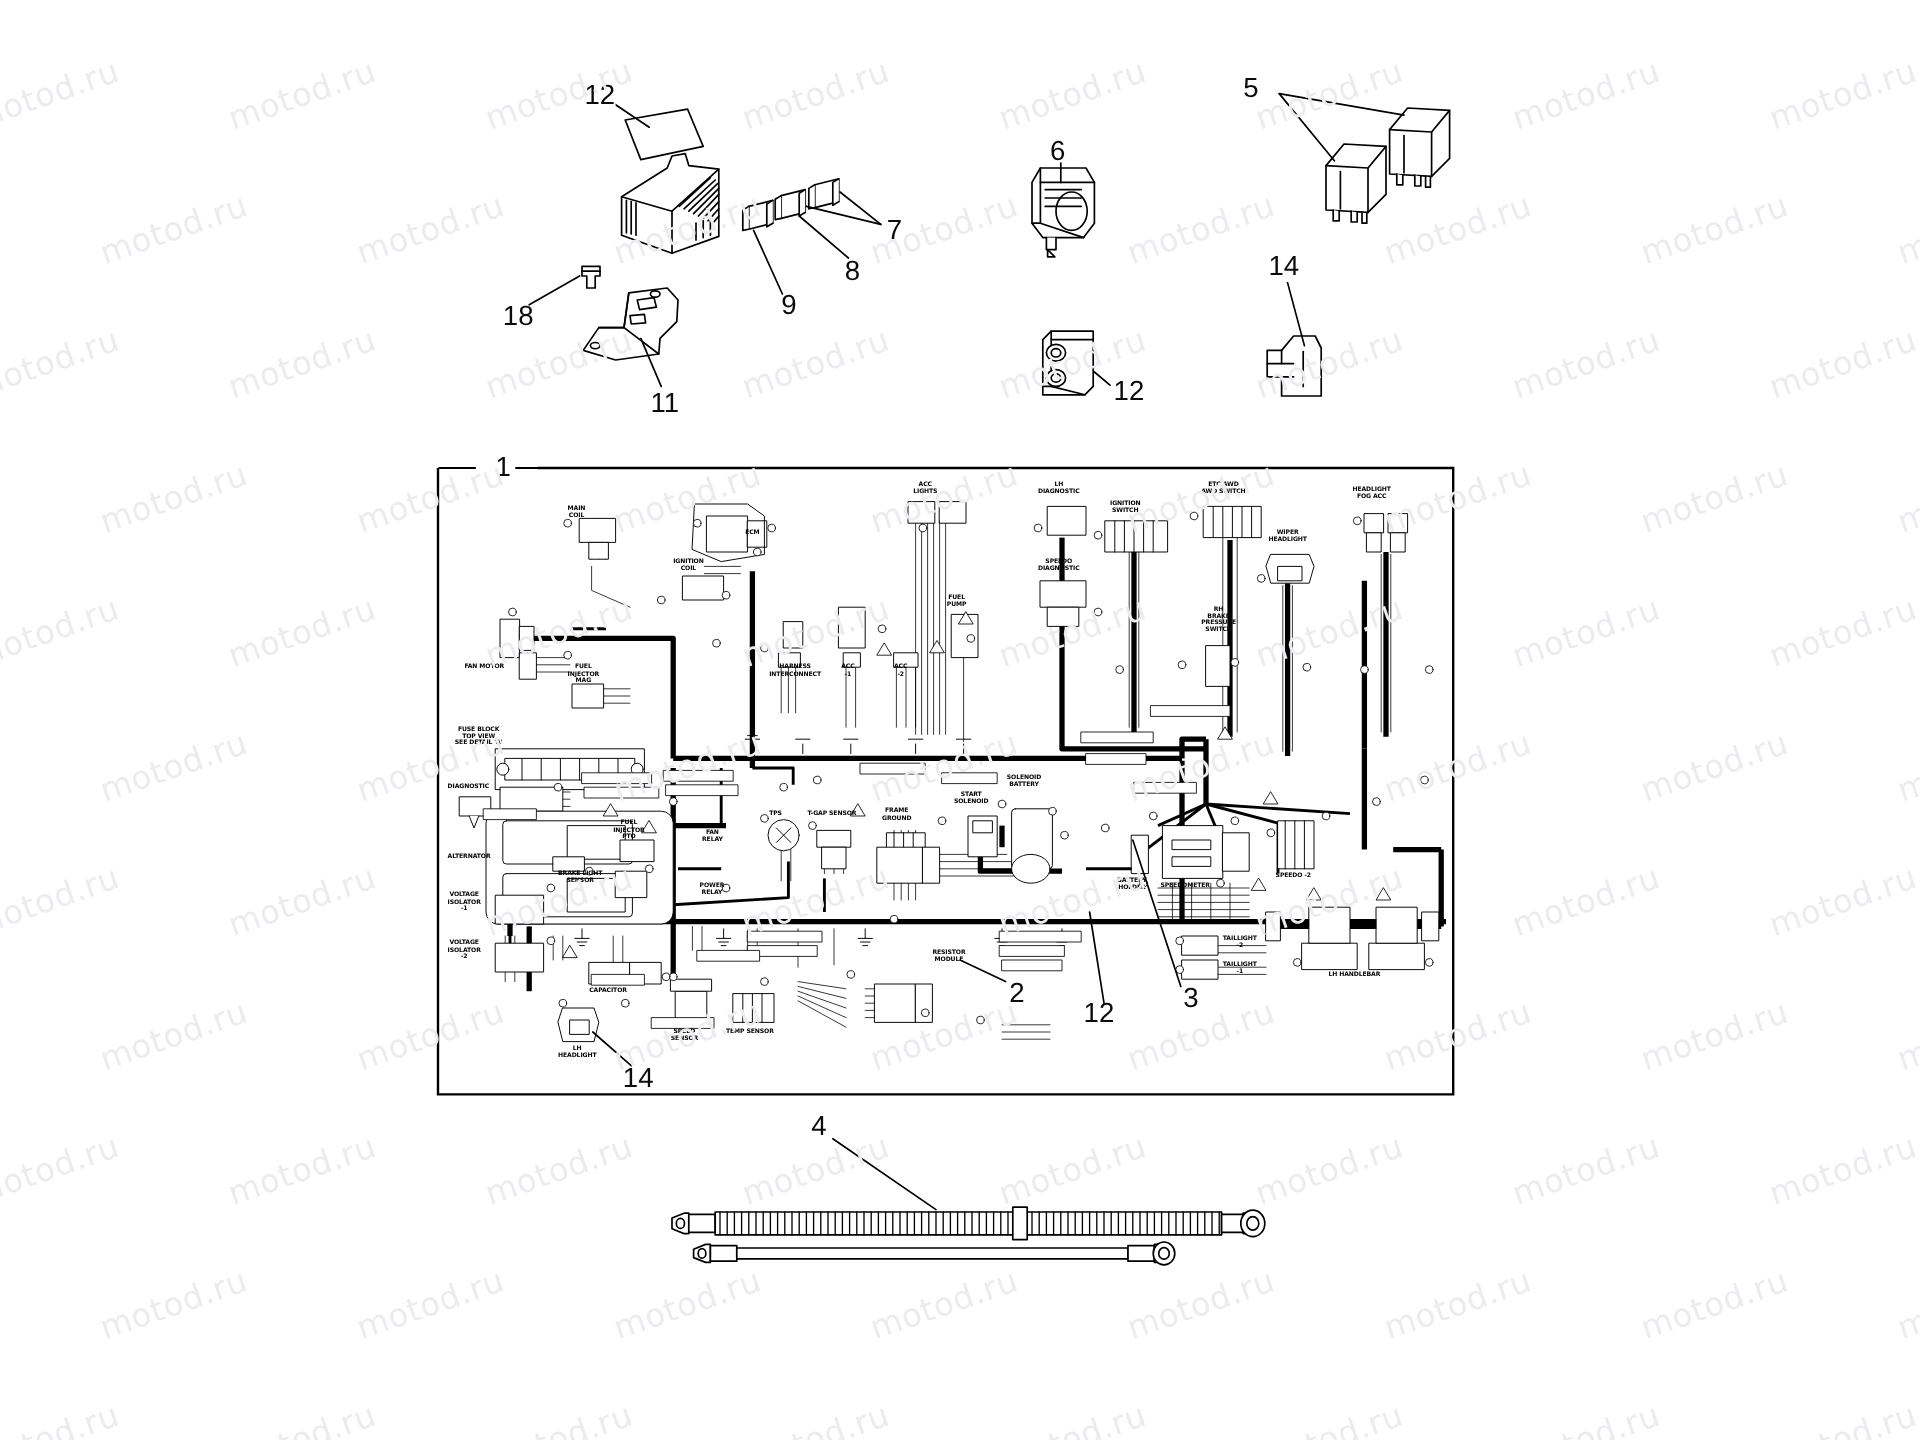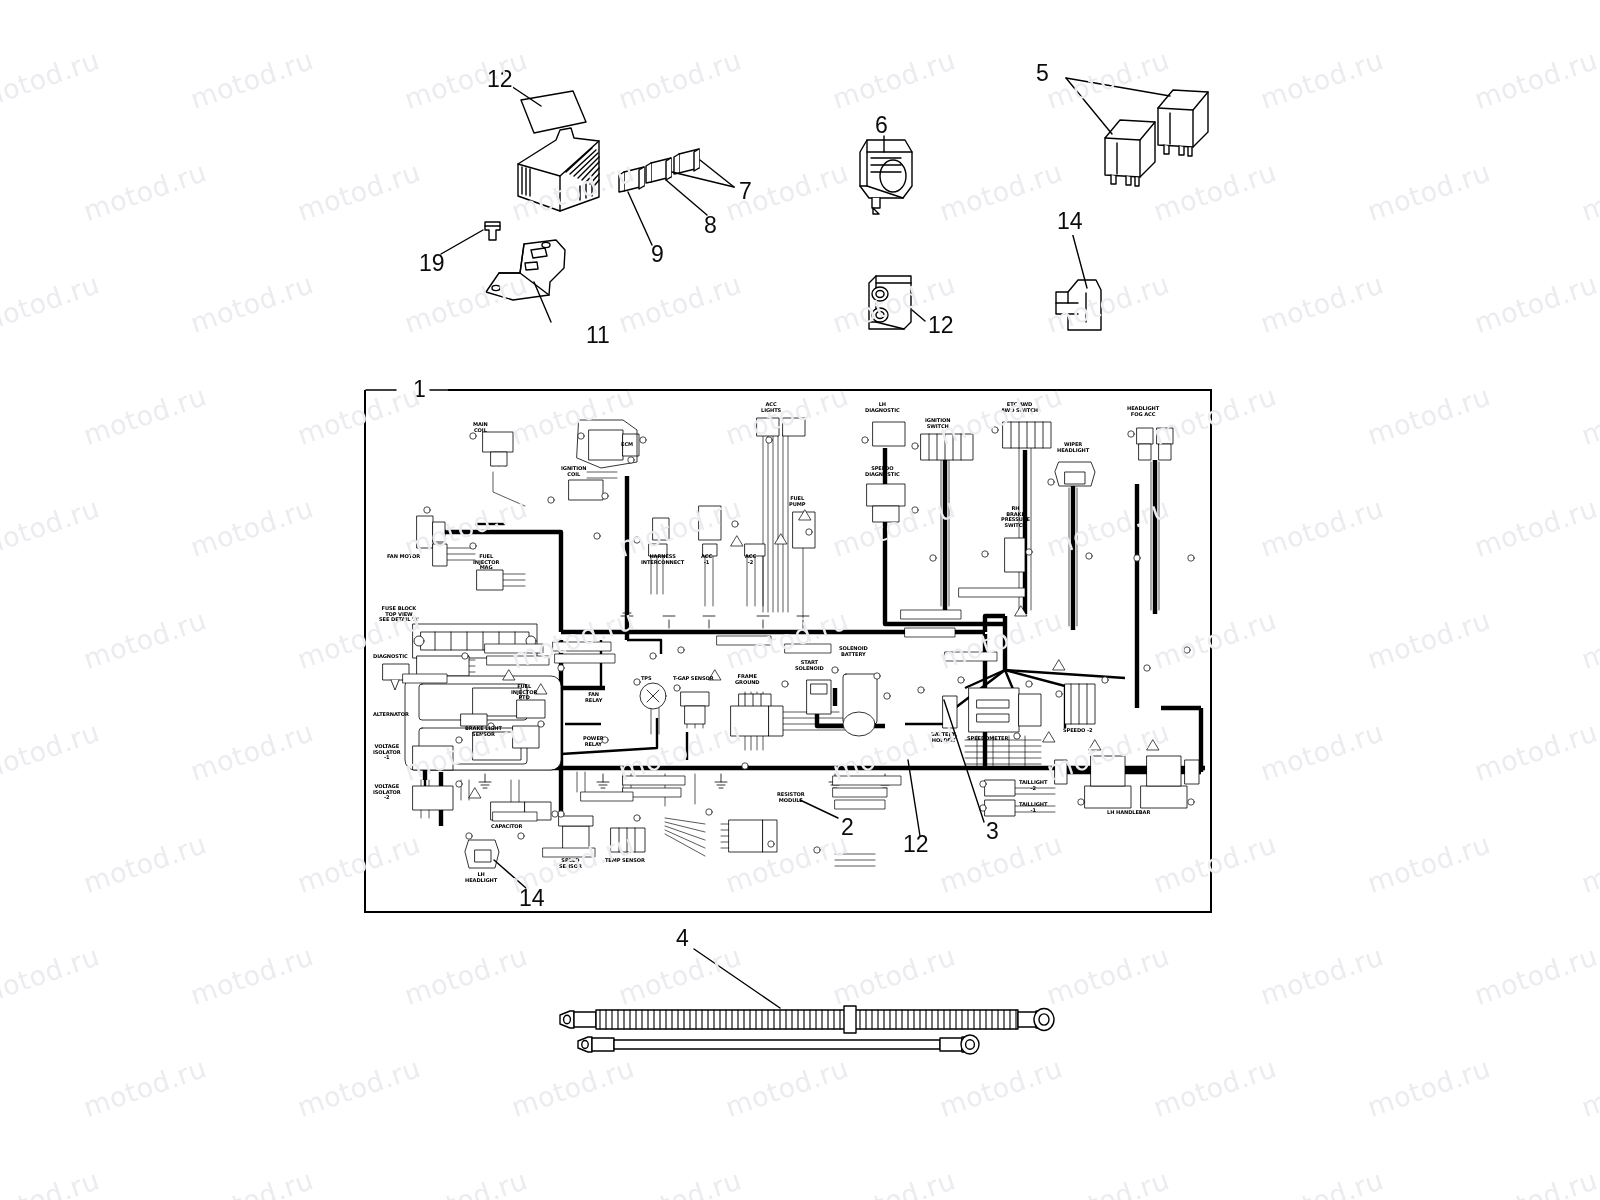--- a/index.html
+++ b/index.html
@@ -714,22 +714,22 @@
 PRESSURE
 SWITCH</div>
   </div>
 
   <div class="callout big" style="left:487px;top:66px;">13</div>
   <div class="callout big" style="left:1036px;top:60px;">5</div>
   <div class="callout big" style="left:875px;top:112px;">6</div>
   <div class="callout big" style="left:739px;top:178px;">7</div>
   <div class="callout big" style="left:704px;top:212px;">8</div>
   <div class="callout big" style="left:651px;top:241px;">9</div>
-  <div class="callout big" style="left:419px;top:250px;">19</div>
-  <div class="callout big" style="left:542px;top:322px;margin-left:44px;">11</div>
+  <div class="callout big" style="left:419px;top:250px;">18</div>
+  <div class="callout big" style="left:542px;top:322px;">11</div>
   <div class="callout big" style="left:928px;top:312px;">12</div>
   <div class="callout big" style="left:1057px;top:208px;">13</div>
   <div class="callout big" style="left:413px;top:376px;">1</div>
   <div class="callout big" style="left:841px;top:814px;">2</div>
   <div class="callout big" style="left:986px;top:818px;">3</div>
   <div class="callout big" style="left:903px;top:831px;">12</div>
   <div class="callout big" style="left:519px;top:885px;">14</div>
   <div class="callout big" style="left:676px;top:925px;">4</div>
 
   <div class="callout big" style="left:487px;top:66px;background:#fff;">12</div>

